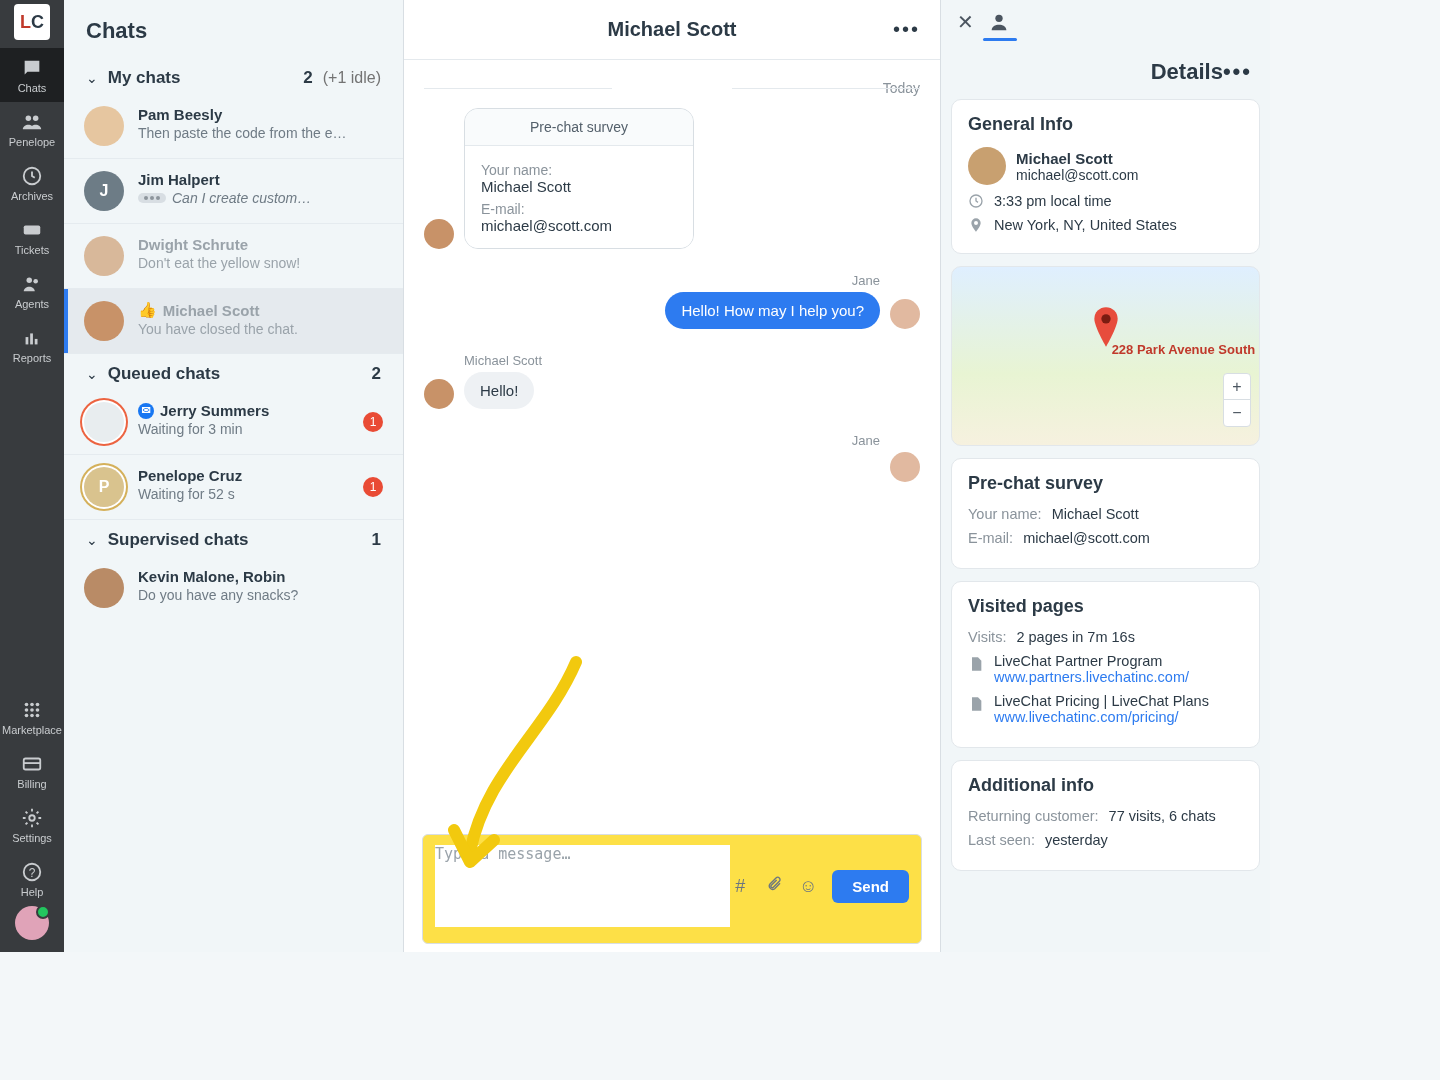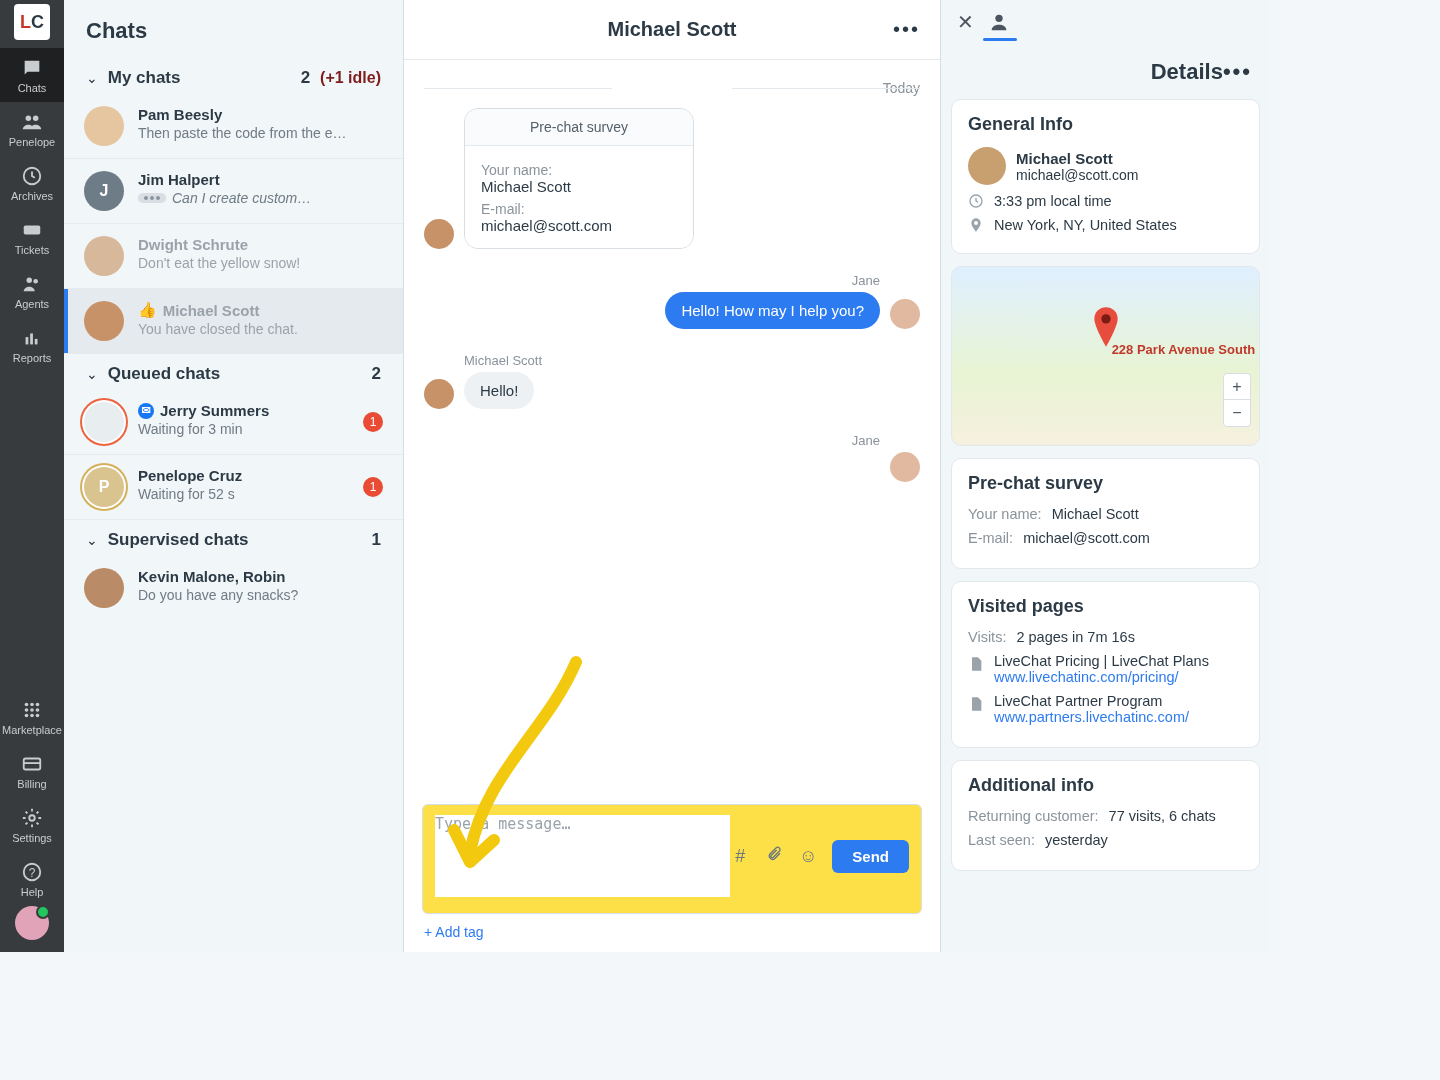--- a/index.html
+++ b/index.html
@@ -18,21 +18,21 @@
 .rail-avatar { width:34px; height:34px; border-radius:50%; background:#e0a3b8; position:relative; margin-bottom:12px; }
 .rail-avatar::after{ content:''; position:absolute; top:-1px; right:-1px; width:10px;height:10px;border-radius:50%; background:#22c55e; border:2px solid #383b3e; }
 
 
 .chatlist { background:#f1f6f8; border-right:1px solid #d8dee3; display:flex; flex-direction:column; }
 .cl-header { font-size:22px; font-weight:700; padding:18px 22px 14px; color:#2c3a46; }
 .cl-section { padding:10px 22px 6px; display:flex; align-items:center; gap:10px; color:#2c3a46; }
 .cl-section .chev { font-size:14px; }
 .cl-section-title { font-size:17px; font-weight:700; flex:1; }
 .cl-count { color:#2c3a46; font-weight:700; font-size:17px; }
-.cl-idle { color:#7f1d1d; font-weight:700; }
+.cl-idle { color:#737373; font-weight:400; }
 .cl-item { display:flex; gap:14px; padding:12px 20px; cursor:pointer; align-items:flex-start; border-bottom:1px solid #e5ebef; position:relative; }
 .cl-item.selected { background:#e5eaee; }
 .cl-item.selected::before { content:''; position:absolute; left:0; top:0; bottom:0; width:4px; background:#2d7bf0; }
 .cl-avatar { width:40px; height:40px; border-radius:50%; background:#c8d0d7 center/cover; flex-shrink:0; display:flex; align-items:center; justify-content:center; color:#fff; font-weight:600; }
 .cl-avatar.ring-red { box-shadow: 0 0 0 2px #fff, 0 0 0 4px #ec6340; }
 .cl-avatar.ring-amber { box-shadow: 0 0 0 2px #fff, 0 0 0 4px #d4b05a; background:#d9c38e; }
 .cl-name { font-size:15px; font-weight:600; color:#2c3a46; display:flex; align-items:center; gap:6px; }
 .cl-name.dim, .cl-sub.dim { color:#9aa3aa; }
 .cl-sub { font-size:14px; color:#6f7b85; margin-top:2px; white-space:nowrap; overflow:hidden; text-overflow:ellipsis; max-width:230px; display:flex; align-items:center; gap:6px;}
 .cl-sub .typing { display:inline-flex; gap:2px; background:#d8dee3; padding:3px 6px; border-radius:10px; }
@@ -359,21 +359,20 @@
       <textarea class="composer-input" placeholder="Type a message…" style=""></textarea>
       <div class="composer-bar">
         <span class="ci">#</span>
         <span class="ci"><svg width="16" height="16" viewBox="0 0 24 24" fill="none" stroke="#6c767f" stroke-width="2">
               <path d="M21 11l-8 8a5 5 0 01-7-7l9-9a3.5 3.5 0 015 5l-9 9a2 2 0 01-3-3l8-8"></path>
             </svg></span>
         <span class="ci">☺</span>
         <button class="send-btn">Send</button>
       </div>
     </div>
-    <div class="add-tag">+ Add tag</div>
   </main>
 
   <aside class="details">
     <div class="details-top">
       <span class="tx">✕</span>
       <svg viewBox="0 0 24 24">
           <circle cx="12" cy="8" r="4"></circle>
           <path d="M4 21c0-4 4-6 8-6s8 2 8 6z"></path>
         </svg>
     </div>
@@ -435,31 +434,31 @@
       <h3>Visited pages</h3>
       <div class="gi-row">
           <span class="lab">Visits:</span>
           <span>2 pages in 7m 16s</span>
         </div>
       <div class="vp-row">
         <svg viewBox="0 0 24 24">
             <path d="M6 2h9l5 5v15H6z"></path>
           </svg>
         <div>
-            <div>LiveChat Pricing | LiveChat Plans</div>
-            <div class="link">www.livechatinc.com/pricing/</div>
+            <div>LiveChat Partner Program</div>
+            <div class="link">www.partners.livechatinc.com/</div>
           </div>
       </div>
       <div class="vp-row">
         <svg viewBox="0 0 24 24">
             <path d="M6 2h9l5 5v15H6z"></path>
           </svg>
         <div>
-            <div>LiveChat Partner Program</div>
-            <div class="link">www.partners.livechatinc.com/</div>
+            <div>LiveChat Pricing | LiveChat Plans</div>
+            <div class="link">www.livechatinc.com/pricing/</div>
           </div>
       </div>
     </div>
 
     <div class="card">
       <h3>Additional info</h3>
       <div class="gi-row">
           <span class="lab">Returning customer:</span>
           <span>77 visits, 6 chats</span>
         </div>

